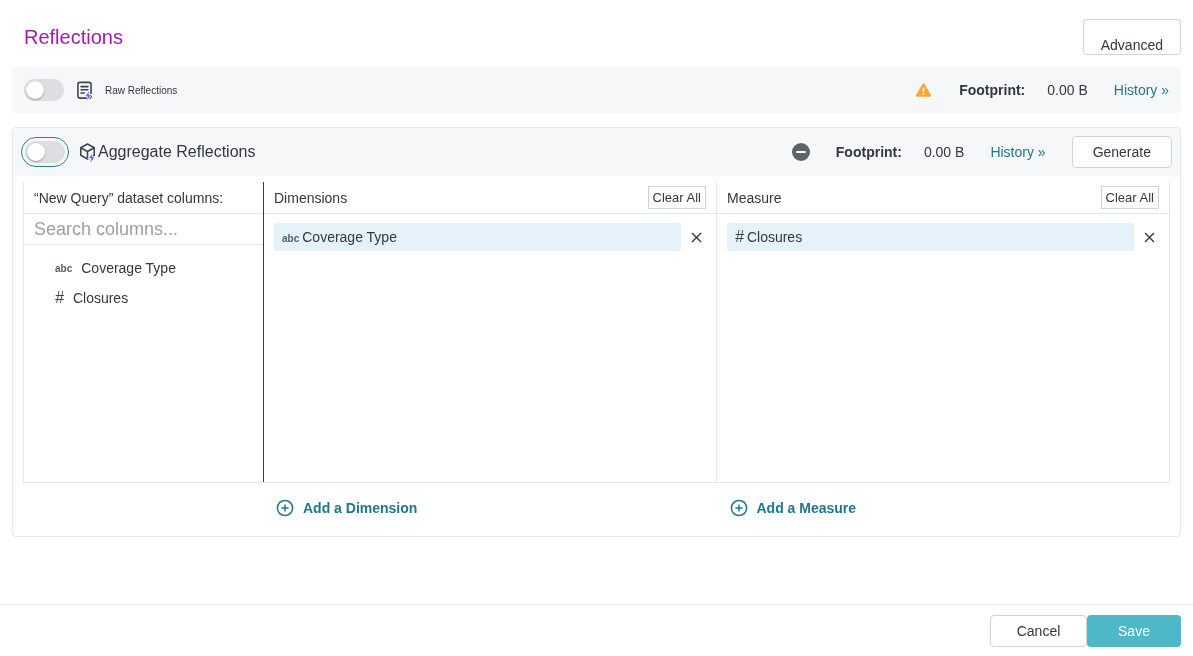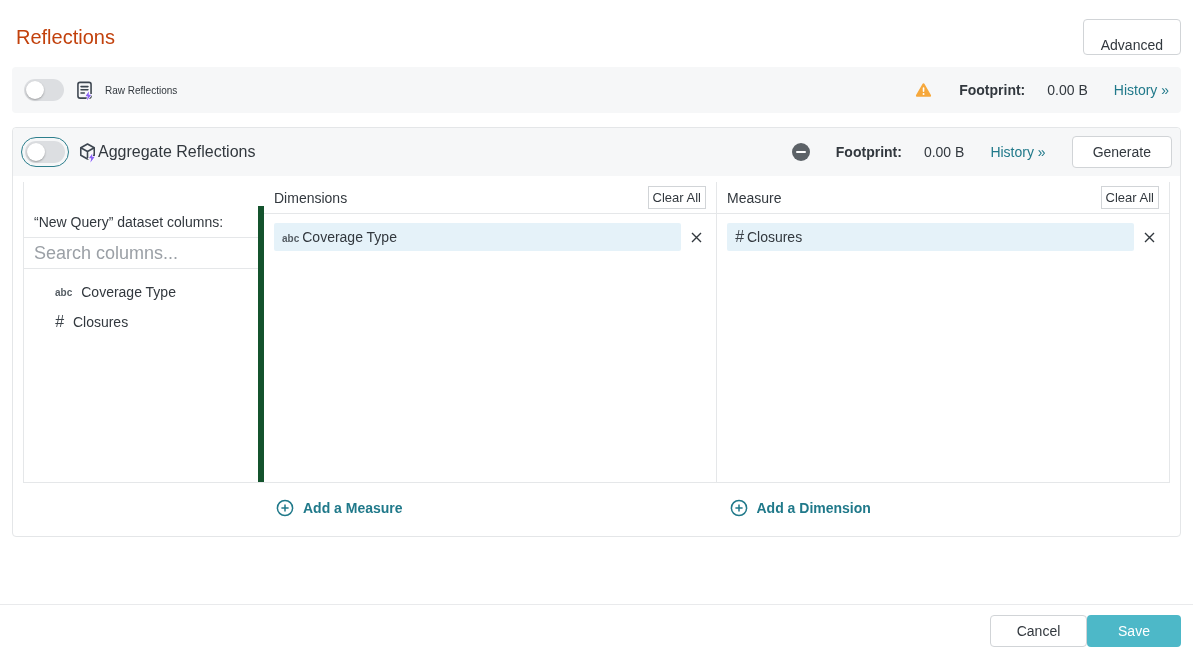--- a/index.html
+++ b/index.html
@@ -26,21 +26,21 @@
     display: flex; align-items: center; justify-content: center;
   }
 
   
   .main { flex: 1 1 auto; padding: 0 12px; overflow: hidden; }
 
   .reflections-head {
     display: flex; align-items: center; justify-content: space-between;
     margin: 22px 0 15px 0; height: 30px;
   }
-  .reflections-head h2 { font-size: 20px; font-weight: 400; color: #c2410c; margin: 4px; }
+  .reflections-head h2 { font-size: 20px; font-weight: 400; color: #a21caf; margin: 12px; }
 
   .btn {
     background: #fff; border: 1px solid #d1d4d7; border-radius: 4px;
     font-family: "Liberation Sans", sans-serif;
     font-size: 14px; color: #32383e; cursor: pointer;
   }
   .btn-advanced { height: 30px; padding: 17px 17px; }
   .btn-generate { height: 32px; padding: 0 20px; }
   .btn-clear { height: 23px; padding: 0 4px; font-size: 13px; border-radius: 0; }
 
@@ -94,21 +94,21 @@
     height: 48px; background: #f6f7f8; border-radius: 4px 4px 0 0;
     display: flex; align-items: center; padding: 0 8px 0 12px;
   }
 
   .picker {
     margin: 6px 10px 0 10px;
     border: 1px solid #e5e7e9; border-top: none;
     display: flex; height: 301px;
   }
   .col { display: flex; flex-direction: column; }
-  .col-fields { width: 240px; border-right: 6px solid #14532d; margin-top: 24px; }
+  .col-fields { width: 240px; border-right: 1px solid #14532d; }
   .col-dims   { flex: 1; border-right: 1px solid #e5e7e9; }
   .col-meas   { flex: 1; }
   .col-head {
     height: 32px; flex: 0 0 32px; border-bottom: 1px solid #e5e7e9;
     display: flex; align-items: center; justify-content: space-between;
     padding: 0 10px; font-size: 14px;
   }
   .search-row { height: 31px; flex: 0 0 31px; border-bottom: 1px solid #e5e7e9; }
   .search-row input {
     width: 100%; height: 100%; border: none; outline: none;
@@ -286,32 +286,32 @@
       <div class="add-row">
         <div class="add-spacer"></div>
         <div class="add-half">
           <button class="add-link">
             <span style="display:flex;">
               <svg width="18" height="18" viewBox="0 0 18 18">
                   <circle cx="9" cy="9" r="7.6" fill="none" stroke="#20798a" stroke-width="1.5"></circle>
                   <path d="M9 5.4 V12.6 M5.4 9 H12.6" stroke="#20798a" stroke-width="1.5" fill="none"></path>
                 </svg>
             </span>
-            <span>Add a Measure</span>
+            <span>Add a Dimension</span>
           </button>
         </div>
         <div class="add-half">
           <button class="add-link">
             <span style="display:flex;">
               <svg width="18" height="18" viewBox="0 0 18 18">
                   <circle cx="9" cy="9" r="7.6" fill="none" stroke="#20798a" stroke-width="1.5"></circle>
                   <path d="M9 5.4 V12.6 M5.4 9 H12.6" stroke="#20798a" stroke-width="1.5" fill="none"></path>
                 </svg>
             </span>
-            <span>Add a Dimension</span>
+            <span>Add a Measure</span>
           </button>
         </div>
       </div>
 
     </div>
   </div>
 
   <div class="footer">
     <button class="btn btn-cancel">Cancel</button>
     <button class="btn-save">Save</button>

